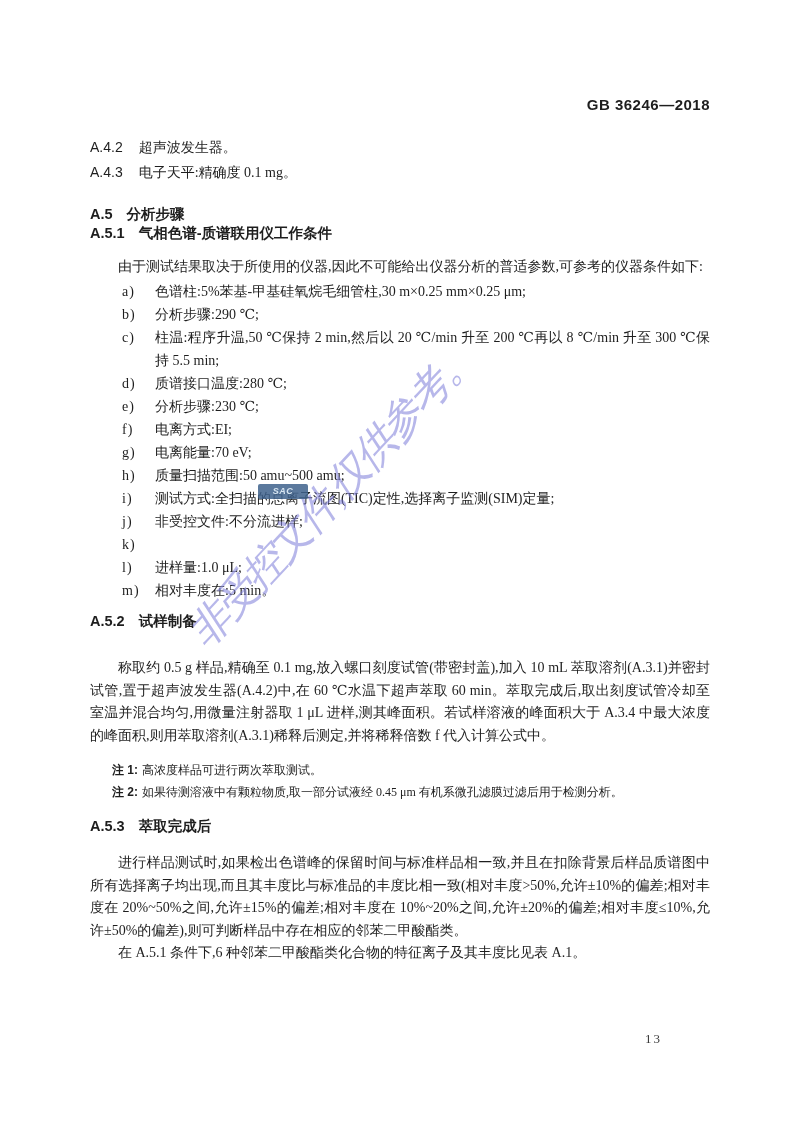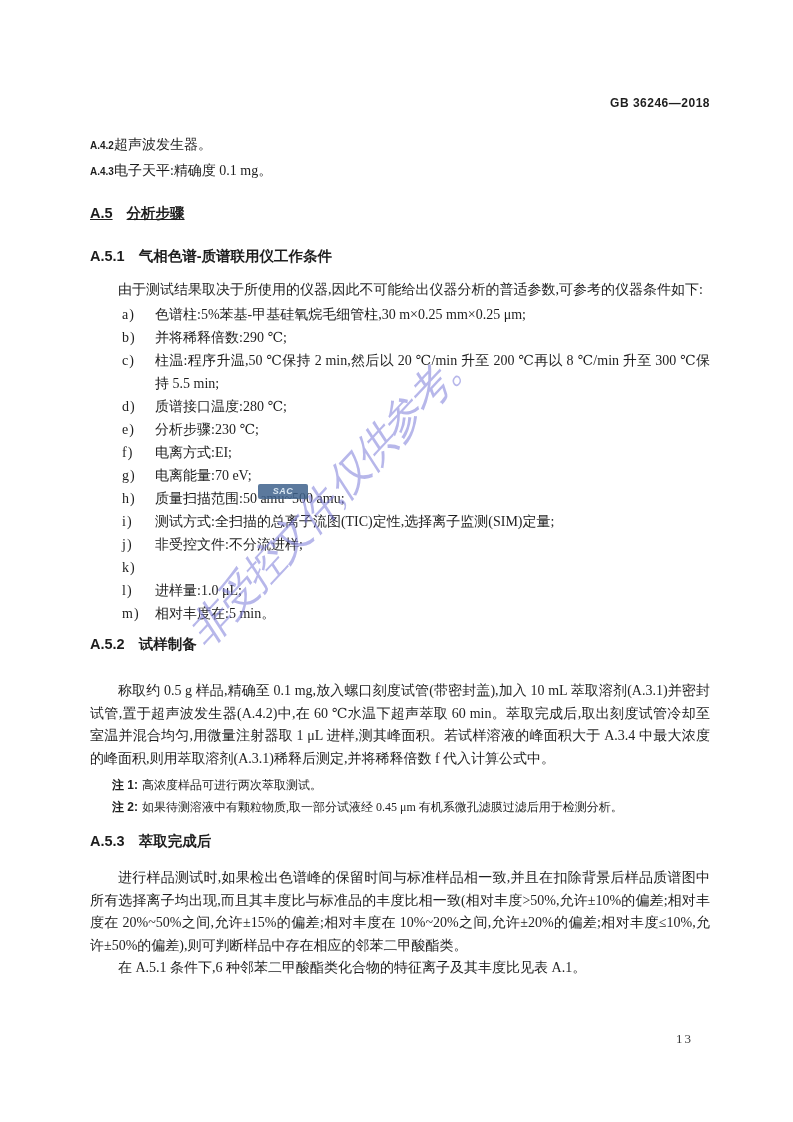--- a/index.html
+++ b/index.html
@@ -14,38 +14,38 @@
     font-size:14px;
     box-sizing:border-box;
     padding:96px 83px 0 90px;
   }
   .sans{font-family:"Liberation Sans","DejaVu Sans",sans-serif;}
 
   
   .std-header{
     text-align:right;
     font-weight:bold;
-    font-size:12px;
+    font-size:15px;
     letter-spacing:0.5px;
   }
 
   
   .clauses{margin-top:22px;}
   .clause{line-height:25px;}
-  .clause-id{font-weight:bold;font-size:10px;margin-right:0;}
+  .clause-id{font-weight:normal;font-size:14px;margin-right:16px;}
 
   
   .sec-heading{
     font-weight:bold;
     font-size:14.5px;
     margin:0;
   }
   .sec-heading .sec-id{margin-right:14px;}
-  .h-a5{margin-top:20px;text-decoration:underline;}
-  .h-a51{margin-top:24px;}
+  .h-a5{margin-top:20px;}
+  .h-a51{}
   .h-a52{margin-top:10px;}
   .h-a53{margin-top:14px;}
 
   
   .para{
     margin:0;
     line-height:22.5px;
     text-align:justify;
     word-break:break-all;
   }
@@ -67,40 +67,40 @@
     margin-left:32px;
     letter-spacing:1px;
   }
   .cond-text{
     flex:1;
     word-break:break-all;
     text-align:justify;
   }
 
   
-  .notes{margin-top:4px;}
+  .notes{margin-top:12px;}
   .note{
     display:flex;
     font-size:12px;
     line-height:22px;
     padding-left:22px;
   }
   .note-label{
     font-family:"Liberation Sans","DejaVu Sans",sans-serif;
     font-weight:bold;
     flex:0 0 auto;
     margin-right:4px;
     white-space:nowrap;
   }
   .note-text{flex:1;word-break:break-all;}
 
   
   .page-number{
     position:absolute;
-    left:676px;top:1031px;
+    left:645px;top:1031px;
     font-size:13px;
     color:#3a3a3a;
     letter-spacing:2px;
   }
 
   
   .watermark{
     position:absolute;
     left:196px;top:612px;
     transform:rotate(-47deg);
@@ -159,21 +159,21 @@
 
   <p class="para indent intro">由于测试结果取决于所使用的仪器,因此不可能给出仪器分析的普适参数,可参考的仪器条件如下:</p>
 
   <div class="cond-list">
     <div class="cond-item">
       <span class="cond-marker">a)</span>
       <span class="cond-text">色谱柱:5%苯基-甲基硅氧烷毛细管柱,30 m×0.25 mm×0.25 μm;</span>
     </div>
     <div class="cond-item">
       <span class="cond-marker">b)</span>
-      <span class="cond-text">并将稀释倍数:290 ℃;</span>
+      <span class="cond-text">分析步骤:290 ℃;</span>
     </div>
     <div class="cond-item">
       <span class="cond-marker">c)</span>
       <span class="cond-text">柱温:程序升温,50 ℃保持 2 min,然后以 20 ℃/min 升至 200 ℃再以 8 ℃/min 升至 300 ℃保持 5.5 min;</span>
     </div>
     <div class="cond-item">
       <span class="cond-marker">d)</span>
       <span class="cond-text">质谱接口温度:280 ℃;</span>
     </div>
     <div class="cond-item">

